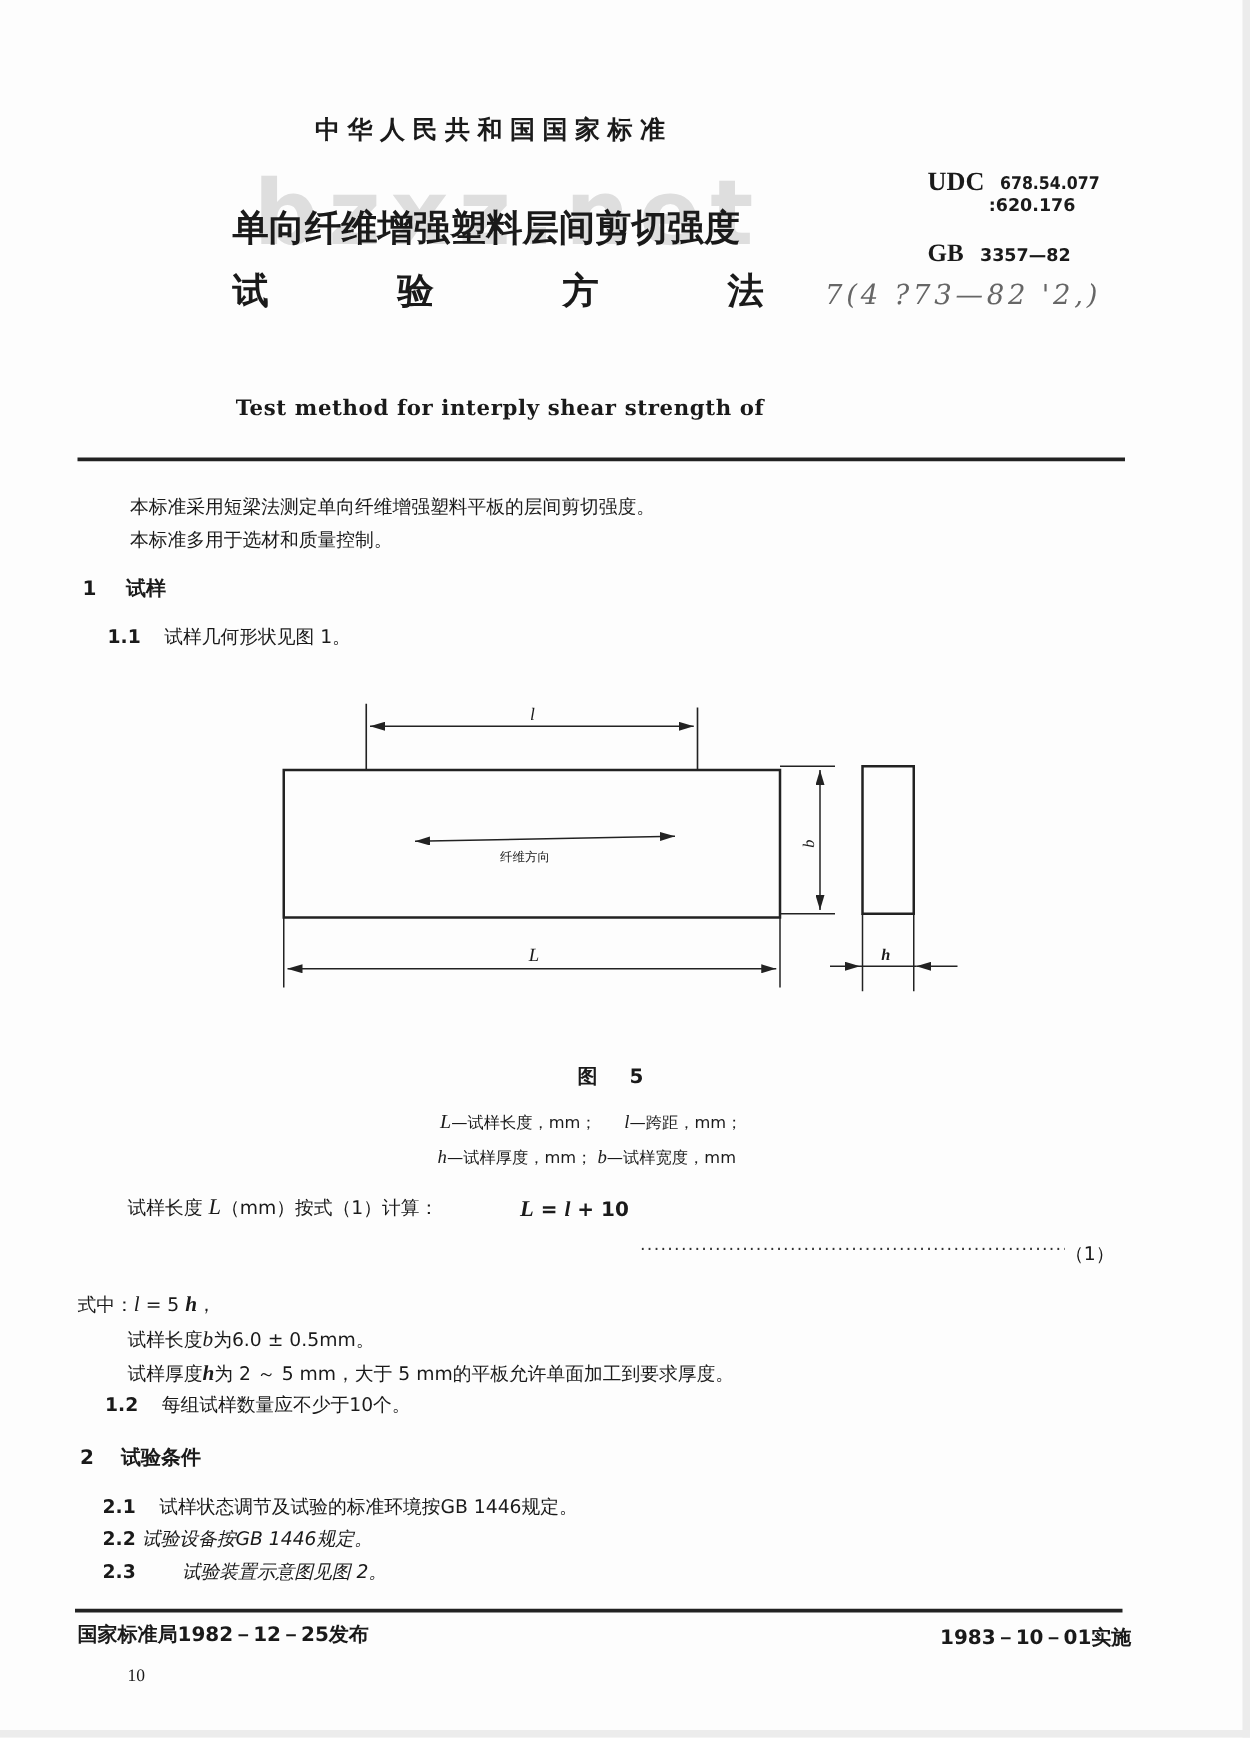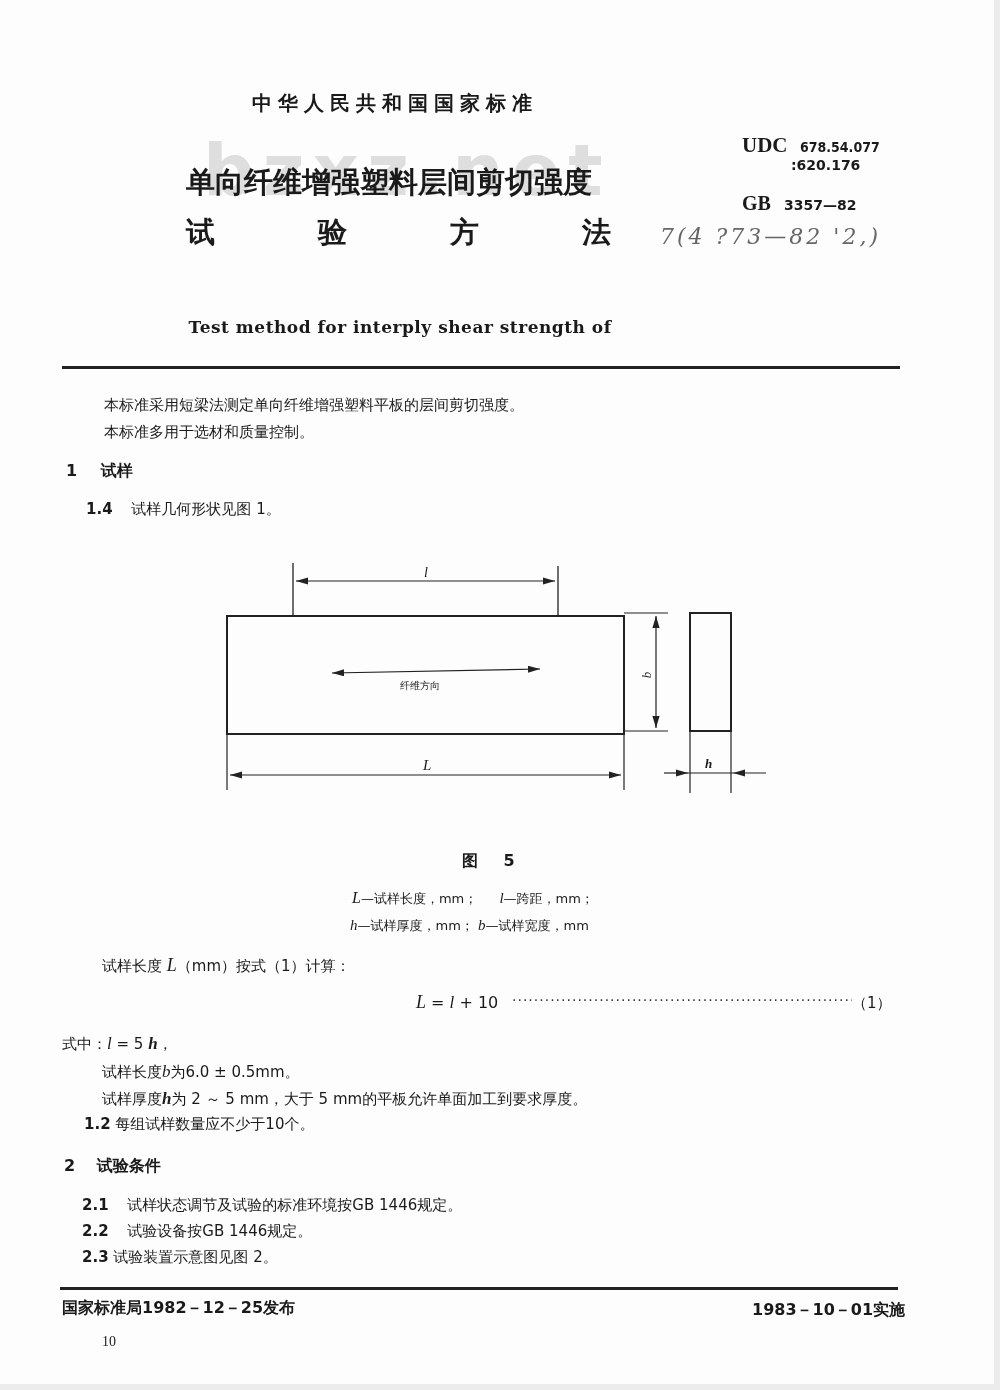--- a/index.html
+++ b/index.html
@@ -27,21 +27,21 @@
   .gb-label { left: 742px; top: 192px; font-family: "Liberation Serif", serif; font-weight: bold; font-size: 20px; }
   .gb-val { left: 784px; top: 197px; font-family: "DejaVu Sans", sans-serif; font-weight: bold; font-size: 14px; }
   .handwriting { left: 660px; top: 224px; font-family: "DejaVu Serif", serif; font-style: italic; font-size: 22px; color: #666; letter-spacing: 3px; }
   .rule { position: absolute; background: #222; }
   .body-text { font-size: 15px; }
   .bold-num { font-weight: bold; font-family: "DejaVu Sans", sans-serif; }
   .sec-head { font-size: 16px; font-weight: bold; }
   .fig-caption { left: 462px; top: 851px; font-size: 16px; font-weight: bold; letter-spacing: 10px; }
   .legend { font-size: 13px; }
   .ital { font-family: "Liberation Serif", serif; font-style: italic; }
-  .formula { left: 416px; top: 992px; font-size: 16px; }
+  .formula { left: 416px; top: 957px; font-size: 16px; font-weight: bold; }
   .dots { left: 512px; top: 992px; width: 340px; overflow: hidden; font-size: 14px; letter-spacing: 1px; color: #333; }
   .eqno { left: 852px; top: 994px; font-size: 15px; }
   .footer-left { left: 62px; top: 1298px; font-size: 16px; font-weight: bold; }
   .footer-right { left: 752px; top: 1300px; font-size: 16px; font-weight: bold; }
   .page-num { left: 102px; top: 1334px; font-family: "Liberation Serif", serif; font-size: 14px; }
 </style>
 </head>
 <body>
 
 <div class="page-edge-r"></div>
@@ -71,21 +71,21 @@
 <div class="rule" style="left:62px; top:366px; width:838px; height:3px;"></div>
 
 <div class="abs body-text" style="left:104px; top:396px;">本标准采用短梁法测定单向纤维增强塑料平板的层间剪切强度。</div>
 <div class="abs body-text" style="left:104px; top:423px;">本标准多用于选材和质量控制。</div>
 
 <div class="abs sec-head" style="left:66px; top:461px;">
   <span>1</span>
   <span style="margin-left:18px;">试样</span>
 </div>
 <div class="abs body-text" style="left:86px; top:500px;">
-  <span class="bold-num">1.4</span>
+  <span class="bold-num">1.1</span>
   <span style="margin-left:14px;">试样几何形状见图 1。</span>
 </div>
 
 <svg class="abs" style="left:0; top:0;" width="1000" height="1390">
   <defs>
     <marker id="arr" viewBox="0 0 10 6" refX="10" refY="3" markerWidth="10" markerHeight="6" orient="auto-start-reverse">
       <path d="M0,0 L10,3 L0,6 z" fill="#222"></path>
     </marker>
   </defs>
   <g stroke="#222" fill="none">
@@ -147,36 +147,36 @@
   <span>式中：</span><span class="ital" style="font-size:17px;">l</span><span> = 5 </span><span class="ital" style="font-size:17px; font-weight:bold;">h</span><span>，</span>
 </div>
 <div class="abs body-text" style="left:102px; top:1062px;">
   <span>试样长度</span><span class="ital" style="font-size:17px;">b</span><span>为6.0 ± 0.5mm。</span>
 </div>
 <div class="abs body-text" style="left:102px; top:1089px;">
   <span>试样厚度</span><span class="ital" style="font-size:17px; font-weight:bold;">h</span><span>为 2 ～ 5 mm，大于 5 mm的平板允许单面加工到要求厚度。</span>
 </div>
 <div class="abs body-text" style="left:84px; top:1115px;">
   <span class="bold-num">1.2</span>
-  <span style="">每组试样数量应不少于10个。</span>
+  <span style="margin-left:14px;">每组试样数量应不少于10个。</span>
 </div>
 
 <div class="abs sec-head" style="left:64px; top:1156px;">
   <span>2</span>
   <span style="margin-left:16px;">试验条件</span>
 </div>
 <div class="abs body-text" style="left:82px; top:1196px;">
   <span class="bold-num">2.1</span>
   <span style="margin-left:14px;">试样状态调节及试验的标准环境按GB  1446规定。</span>
 </div>
 <div class="abs body-text" style="left:82px; top:1222px;">
   <span class="bold-num">2.2</span>
-  <span style="margin-left:14px;">试验设备按GB  1446规定。</span>
+  <span style="margin-left:0;font-style:italic;">试验设备按GB  1446规定。</span>
 </div>
 <div class="abs body-text" style="left:82px; top:1248px;">
   <span class="bold-num">2.3</span>
-  <span style="margin-left:0;">试验装置示意图见图 2。</span>
+  <span style="margin-left:32px;font-style:italic;">试验装置示意图见图 2。</span>
 </div>
 
 <div class="rule" style="left:60px; top:1287px; width:838px; height:3px;"></div>
 <div class="abs footer-left">国家标准局1982－12－25发布</div>
 <div class="abs footer-right">1983－10－01实施</div>
 <div class="abs page-num">10</div>
 
 </body></html>

